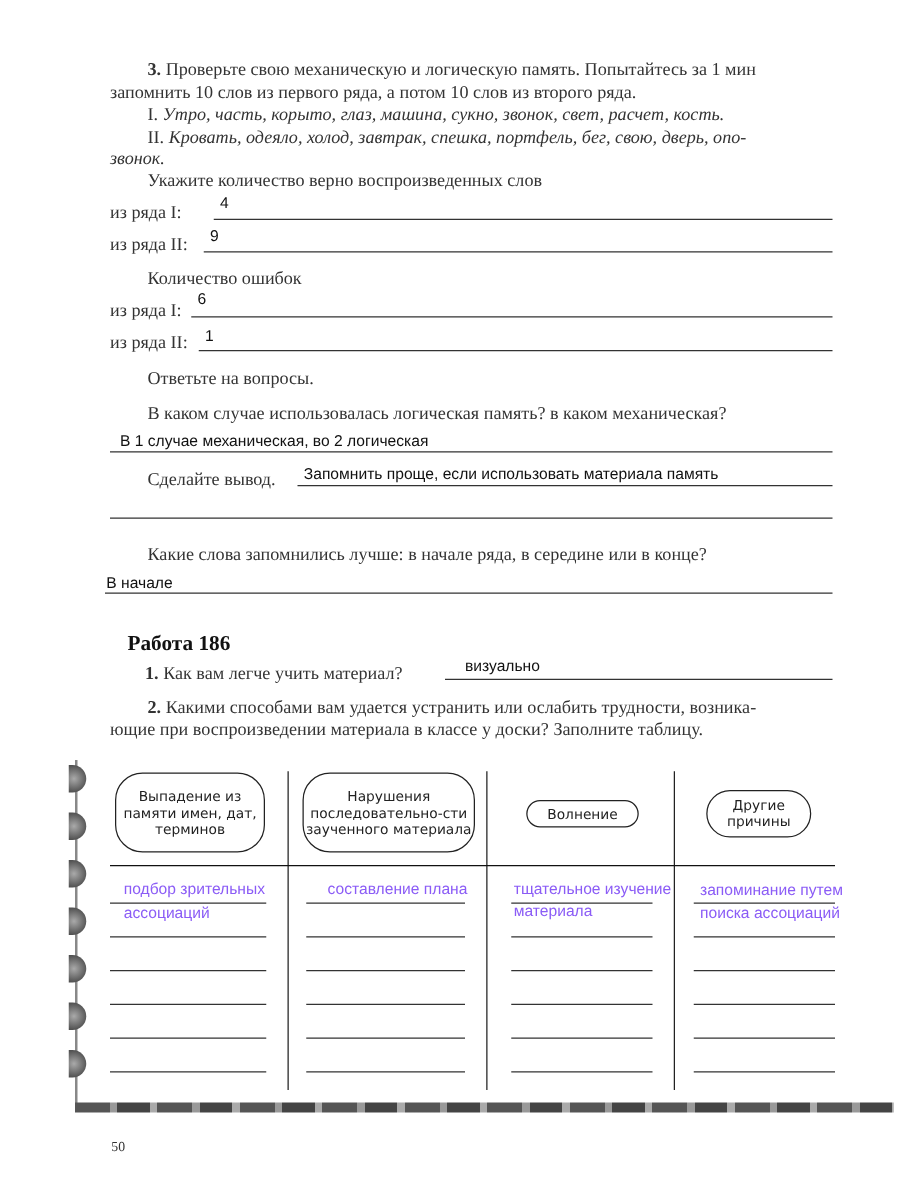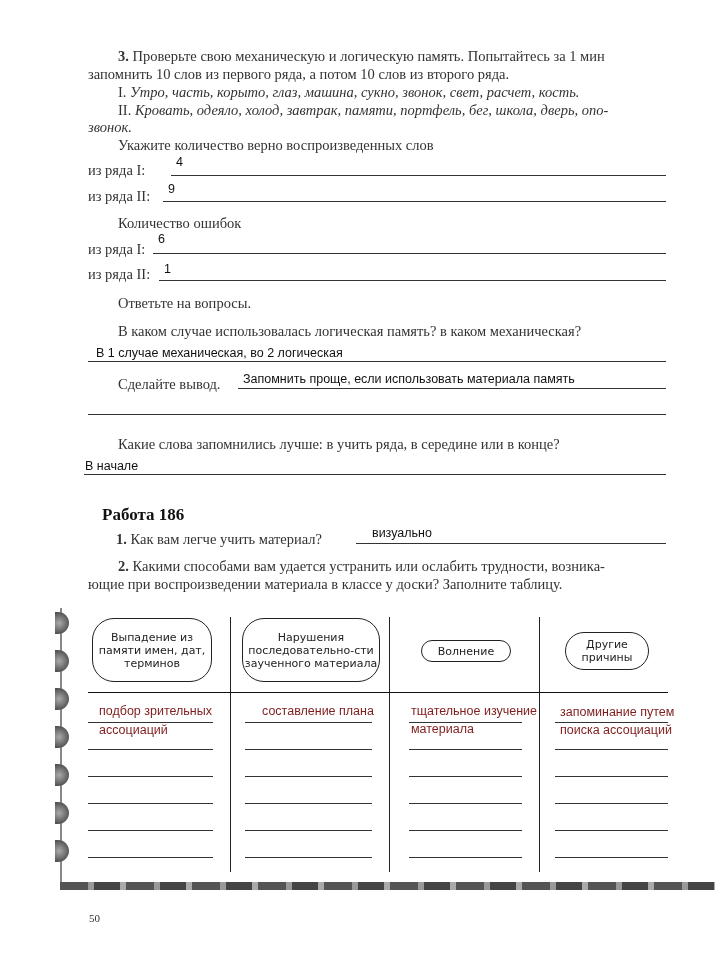--- a/index.html
+++ b/index.html
@@ -6,31 +6,31 @@
   body { width:721px; height:957px; position:relative; overflow:hidden; font-family:"DejaVu Serif", serif; color:#2a2a2a; }
   .abs { position:absolute; }
   .serif { font-family:"Liberation Serif", "DejaVu Serif", serif; font-size:14.5px; color:#333; white-space:nowrap; }
   .it { font-style:italic; }
   .b { font-weight:bold; }
   .hand { font-family:"Liberation Sans", "DejaVu Sans", sans-serif; font-size:12.5px; color:#111; white-space:nowrap; }
   .line { position:absolute; height:0; border-top:1px solid #333; }
   .heading { font-family:"Liberation Serif", serif; font-weight:bold; font-size:17px; color:#111; }
   .pill { position:absolute; border:1.3px solid #222; border-radius:22px; display:flex; align-items:center; justify-content:center; text-align:center; font-family:"DejaVu Sans", sans-serif; font-size:11px; line-height:13px; color:#222; background:#fff; }
   .vline { position:absolute; width:0; border-left:1px solid #222; }
-  .cell-text { font-family:"Liberation Sans", "DejaVu Sans", sans-serif; font-size:12.5px; color:#7f1d1d; white-space:nowrap;padding-left:15px; }
+  .cell-text { font-family:"Liberation Sans", "DejaVu Sans", sans-serif; font-size:12.5px; color:#8b5cf6; white-space:nowrap;padding-left:15px; }
   .spiral { position:absolute; left:55px; width:14px; height:22px; border-radius:0 11px 11px 0; background:radial-gradient(circle at 30% 50%, #aaa, #555 70%, #333); }
   .bottom-bar { position:absolute; left:60px; top:882px; width:655px; height:8px; background:repeating-linear-gradient(90deg,#555 0 28px,#999 28px 34px,#444 34px 60px,#aaa 60px 66px); }
 </style>
 </head>
 <body>
 
 <div class="abs serif" style="left:118px;top:48px;"><span class="b">3.</span><span> Проверьте свою механическую и логическую память. Попытайтесь за 1 мин</span></div>
 <div class="abs serif" style="left:88px;top:66px;">запомнить 10 слов из первого ряда, а потом 10 слов из второго ряда.</div>
 <div class="abs serif" style="left:118px;top:84px;"><span>I. </span><span class="it">Утро, часть, корыто, глаз, машина, сукно, звонок, свет, расчет, кость.</span></div>
-<div class="abs serif it" style="left:118px;top:102px;"><span style="font-style:normal">II. </span><span>Кровать, одеяло, холод, завтрак, памяти, портфель, бег, школа, дверь, опо-</span></div>
+<div class="abs serif it" style="left:118px;top:102px;"><span style="font-style:normal">II. </span><span>Кровать, одеяло, холод, завтрак, спешка, портфель, бег, свою, дверь, опо-</span></div>
 <div class="abs serif it" style="left:88px;top:119px;">звонок.</div>
 
 <div class="abs serif" style="left:118px;top:137px;">Укажите количество верно воспроизведенных слов</div>
 
 <div class="abs serif" style="left:88px;top:162px;">из ряда I:</div>
 <div class="abs hand" style="left:176px;top:155px;">4</div>
 <div class="line" style="left:171px;top:175px;width:495px;"></div>
 
 <div class="abs serif" style="left:88px;top:188px;">из ряда II:</div>
 <div class="abs hand" style="left:168px;top:182px;">9</div>
@@ -49,21 +49,21 @@
 <div class="abs serif" style="left:118px;top:295px;">Ответьте на вопросы.</div>
 <div class="abs serif" style="left:118px;top:323px;">В каком случае использовалась логическая память? в каком механическая?</div>
 <div class="abs hand" style="left:96px;top:346px;">В 1 случае механическая, во 2 логическая</div>
 <div class="line" style="left:88px;top:361px;width:578px;"></div>
 
 <div class="abs serif" style="left:118px;top:376px;">Сделайте вывод.</div>
 <div class="abs hand" style="left:243px;top:372px;">Запомнить проще, если использовать материала память</div>
 <div class="line" style="left:238px;top:388px;width:428px;"></div>
 <div class="line" style="left:88px;top:414px;width:578px;"></div>
 
-<div class="abs serif" style="left:118px;top:436px;">Какие слова запомнились лучше: в учить ряда, в середине или в конце?</div>
+<div class="abs serif" style="left:118px;top:436px;">Какие слова запомнились лучше: в начале ряда, в середине или в конце?</div>
 <div class="abs hand" style="left:85px;top:459px;">В начале</div>
 <div class="line" style="left:84px;top:474px;width:582px;"></div>
 
 <div class="abs heading" style="left:58px;top:505px;margin-left:44px;">Работа 186</div>
 <div class="abs serif" style="left:116px;top:531px;"><span class="b">1.</span><span> Как вам легче учить материал?</span></div>
 <div class="abs hand" style="left:372px;top:526px;">визуально</div>
 <div class="line" style="left:356px;top:543px;width:310px;"></div>
 
 <div class="abs serif" style="left:118px;top:558px;"><span class="b">2.</span><span> Какими способами вам удается устранить или ослабить трудности, возника-</span></div>
 <div class="abs serif" style="left:88px;top:576px;">ющие при воспроизведении материала в классе у доски? Заполните таблицу.</div>

